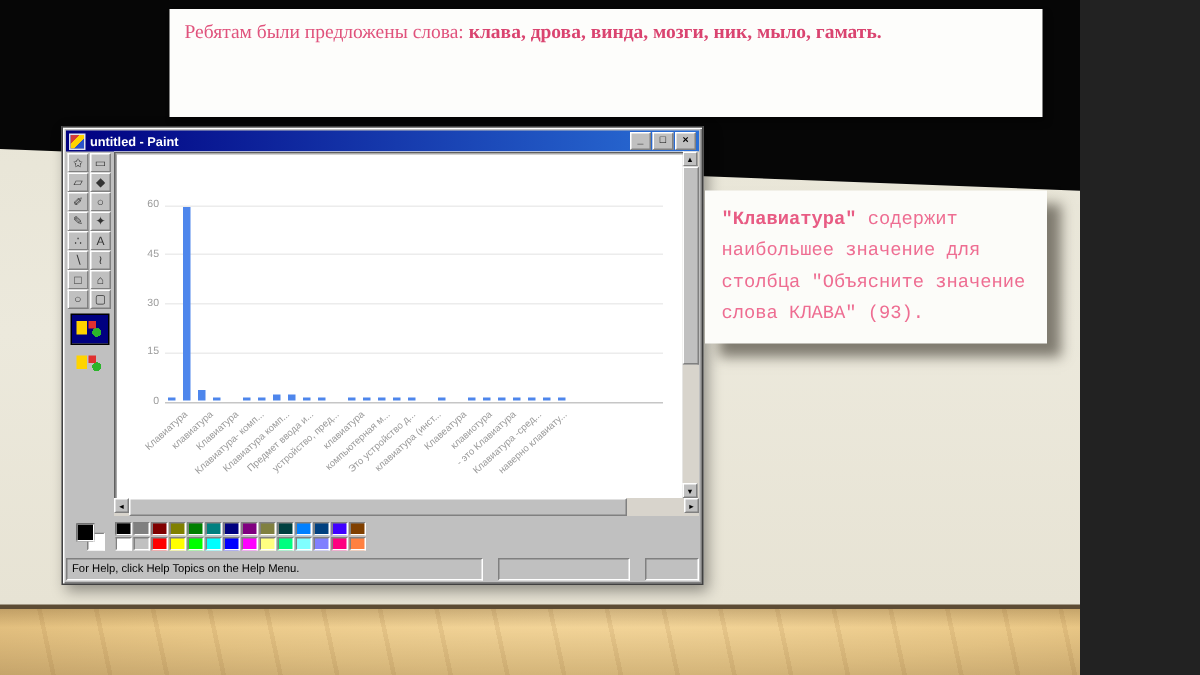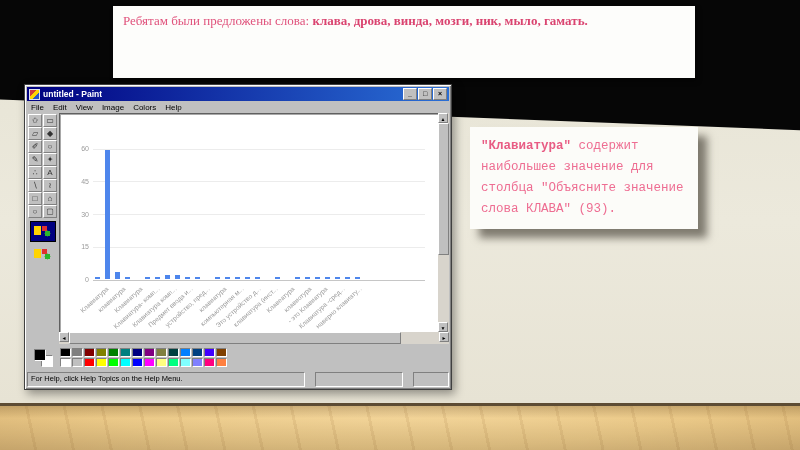--- a/index.html
+++ b/index.html
@@ -1,16 +1,16 @@
 <!DOCTYPE html>
 <html><head>
 <meta charset="utf-8">
 <style>
   html,body{margin:0;padding:0;background:#222;}
-  .stage{position:relative;width:800px;height:450px;overflow:hidden;
+  .stage{position:relative;width:720px;height:450px;overflow:hidden;
          font-family:"Liberation Sans",sans-serif;background:#e9e6d9;}
 
   
   .wall{position:absolute;left:0;top:0;width:800px;height:403px;
         background:linear-gradient(180deg,#e6e3d4 0%,#ece9dc 55%,#e7e3d4 100%);}
   .band-black{position:absolute;left:0;top:0;width:800px;height:140px;background:#060606;
         clip-path:polygon(0 0,100% 0,100% 93%,0 71%);}
   .floor{position:absolute;left:0;top:403px;width:800px;height:47px;
         border-top:3px solid #5d4c34;
         background:
@@ -29,21 +29,21 @@
 
   
   .note-box{position:absolute;left:470px;top:127px;width:228px;
         background:#fcfcf9;box-shadow:9px 9px 8px rgba(55,50,40,.6);
         padding:9px 11px;box-sizing:border-box;
         font-family:"Liberation Mono","DejaVu Sans Mono",monospace;
         font-size:12.5px;line-height:21px;color:#ee6d92;}
   .note-box b{font-weight:bold;color:#e85c84;}
 
   
-  .paint-window{position:absolute;left:24px;top:84px;width:428px;height:306px;
+  .paint-window{position:absolute;left:41px;top:84px;width:428px;height:306px;
         background:#c0c0c0;border:1px solid #404040;box-sizing:border-box;
         box-shadow:inset 1px 1px 0 #ffffff,inset -1px -1px 0 #808080,3px 4px 9px rgba(0,0,0,.38);
         padding:2px;display:flex;flex-direction:column;font-size:8px;}
   .raised{border:1px solid;border-color:#ffffff #808080 #808080 #ffffff;}
 
   .titlebar{height:14px;flex:0 0 14px;background:linear-gradient(90deg,#000080,#2a6fd6);
         display:flex;align-items:center;padding:0 2px;color:#fff;}
   .app-icon{width:9px;height:9px;flex:0 0 9px;margin-right:3px;
         background:linear-gradient(135deg,#d23b3b 0 34%,#ffd400 34% 64%,#2b54c9 64%);
         border:1px solid #dfe4ee;}
@@ -129,28 +129,20 @@
   <div class="paint-window">
     <div class="titlebar">
       <span class="app-icon"></span>
       <span class="title-text">untitled - Paint</span>
       <span class="win-buttons" id="win-buttons">
           <span class="wbtn raised">_</span>
           <span class="wbtn raised">□</span>
           <span class="wbtn raised">×</span>
         </span>
     </div>
-    <div class="menubar" id="menu-bar">
-        <span class="menu-item">File</span>
-        <span class="menu-item">Edit</span>
-        <span class="menu-item">View</span>
-        <span class="menu-item">Image</span>
-        <span class="menu-item">Colors</span>
-        <span class="menu-item">Help</span>
-      </div>
 
     <div class="body-row">
       <div class="toolcol">
         <div class="toolgrid" id="tool-grid">
             <div class="tool raised"><span>✩</span></div>
             <div class="tool raised"><span>▭</span></div>
             <div class="tool raised"><span>▱</span></div>
             <div class="tool raised"><span>◆</span></div>
             <div class="tool raised"><span>✐</span></div>
             <div class="tool raised"><span>○</span></div>

